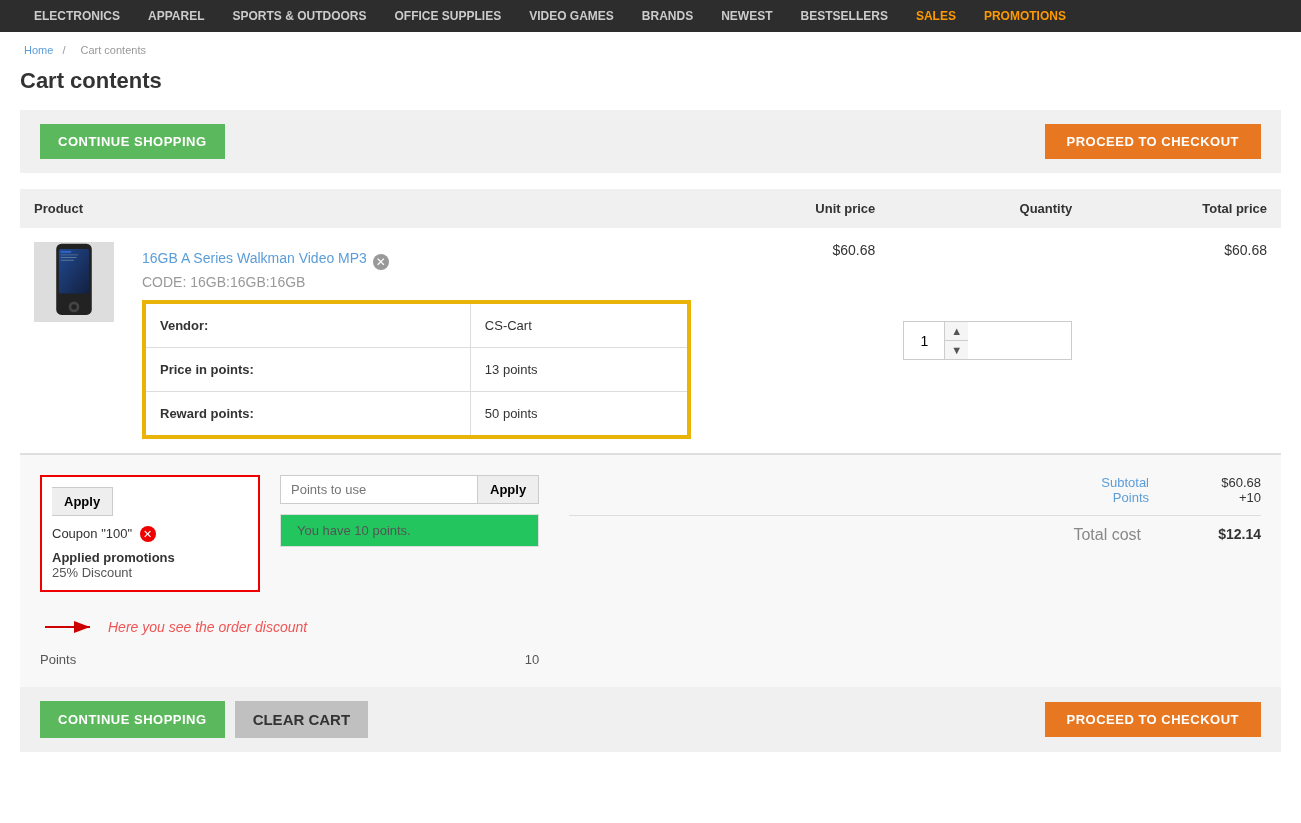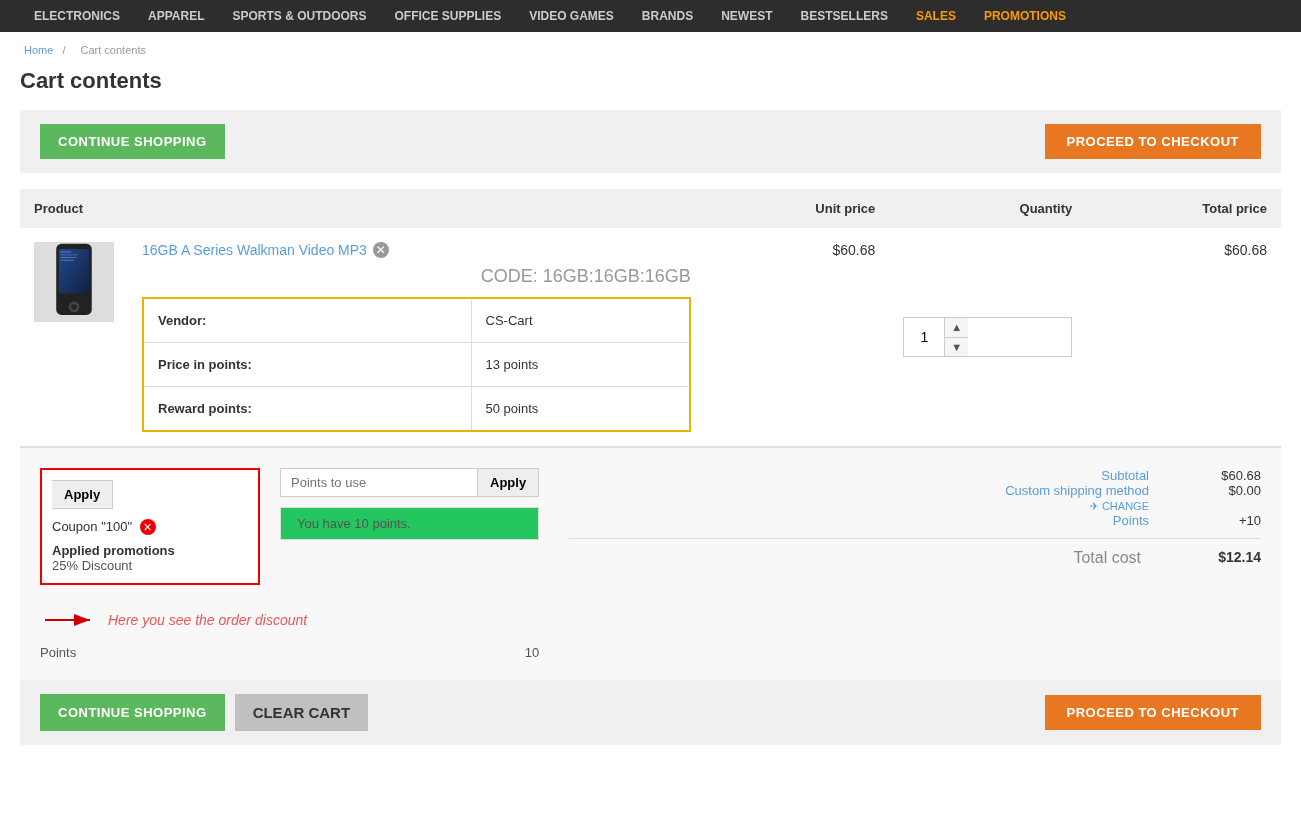--- a/index.html
+++ b/index.html
@@ -130,27 +130,26 @@
     .product-name {
       color: #5b9dd9;
       font-size: 14px;
       font-weight: normal;
       text-decoration: none;
       display: block;
       margin-bottom: 4px;
     }
     .product-code {
       color: #999;
-      font-size: 18px;
+      font-size: 14px;
       margin-bottom: 10px;
-      text-align: right;
     }
 
     .product-details-table {
-      border: 2px solid #eab308;
+      border: 4px solid #eab308;
       border-collapse: collapse;
       width: 100%;
       max-width: 560px;
     }
     .product-details-table td {
       padding: 8px 12px;
       border: 1px solid #ddd;
       font-size: 13px;
     }
     .product-details-table td:first-child {
@@ -425,21 +424,21 @@
             <circle cx="30" cy="73" r="6" fill="#444"></circle>
             <circle cx="30" cy="73" r="3" fill="#222"></circle>
             <rect x="15" y="10" width="12" height="2" rx="1" fill="#3366cc"></rect>
             <rect x="15" y="14" width="20" height="1" rx="0.5" fill="#557799"></rect>
             <rect x="15" y="17" width="18" height="1" rx="0.5" fill="#557799"></rect>
             <rect x="15" y="20" width="15" height="1" rx="0.5" fill="#557799"></rect>
           </svg>
         </div>
       </td>
       <td>
-        <div style="display:flex; align-items:flex-start; margin-bottom:4px;">
+        <div style="display:flex; align-items:flex-end; margin-bottom:4px;margin-top:8px;">
           <a href="#" class="product-name">16GB A Series Walkman Video MP3</a>
           <span class="remove-icon">✕</span>
         </div>
         <div class="product-code">CODE: 16GB:16GB:16GB</div>
         <table class="product-details-table">
           <tbody>
               <tr>
             <td>Vendor:</td>
             <td>CS-Cart</td>
           </tr>
@@ -515,27 +514,20 @@
         <span>10</span>
       </div>
     </div>
 
     <div class="right-section">
       <div class="totals-row">
         <span class="totals-label">Subtotal</span>
         <span class="totals-value">$60.68</span>
       </div>
       <div class="totals-row">
-        <span class="totals-label">
-          <span>Custom shipping method</span><br>
-          <span style="font-size:11px;">✈ CHANGE</span>
-        </span>
-        <span class="totals-value">$0.00</span>
-      </div>
-      <div class="totals-row">
         <span class="totals-label">Points</span>
         <span class="totals-value">+10</span>
       </div>
       <div class="total-cost-row">
         <span class="total-cost-label">Total cost</span>
         <span class="total-cost-value">$12.14</span>
       </div>
     </div>
   </div>
 </div>

